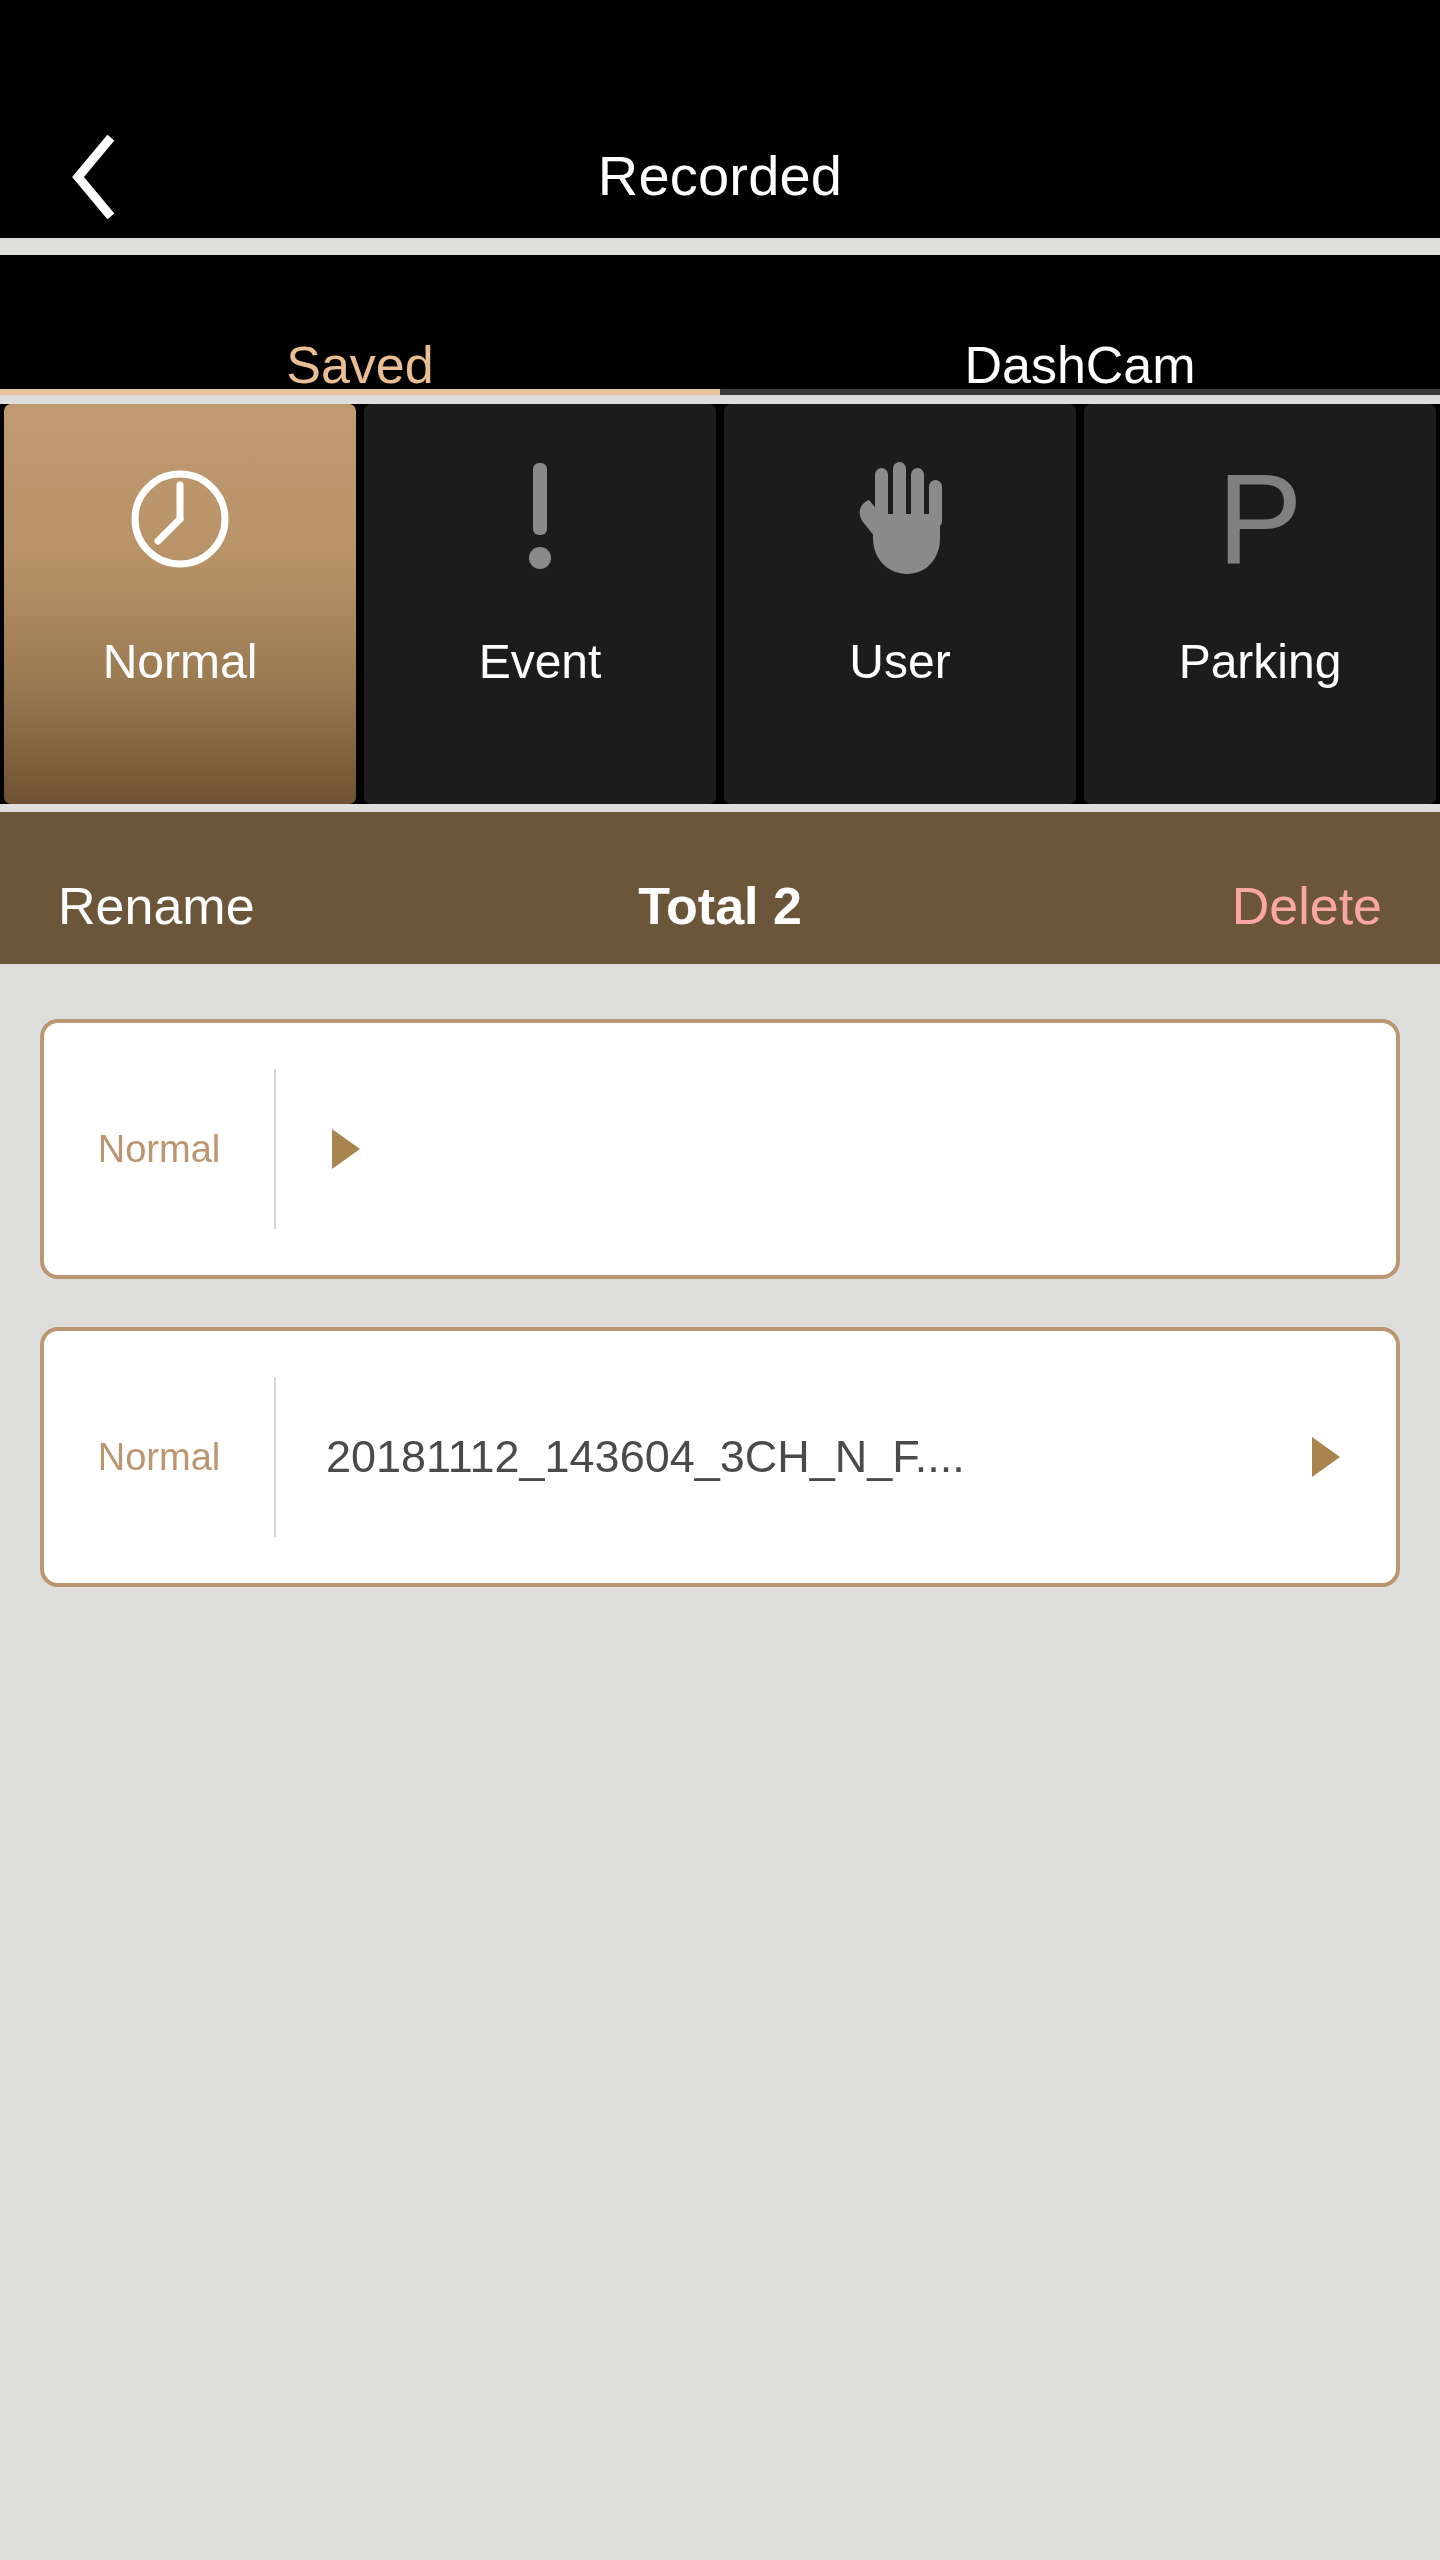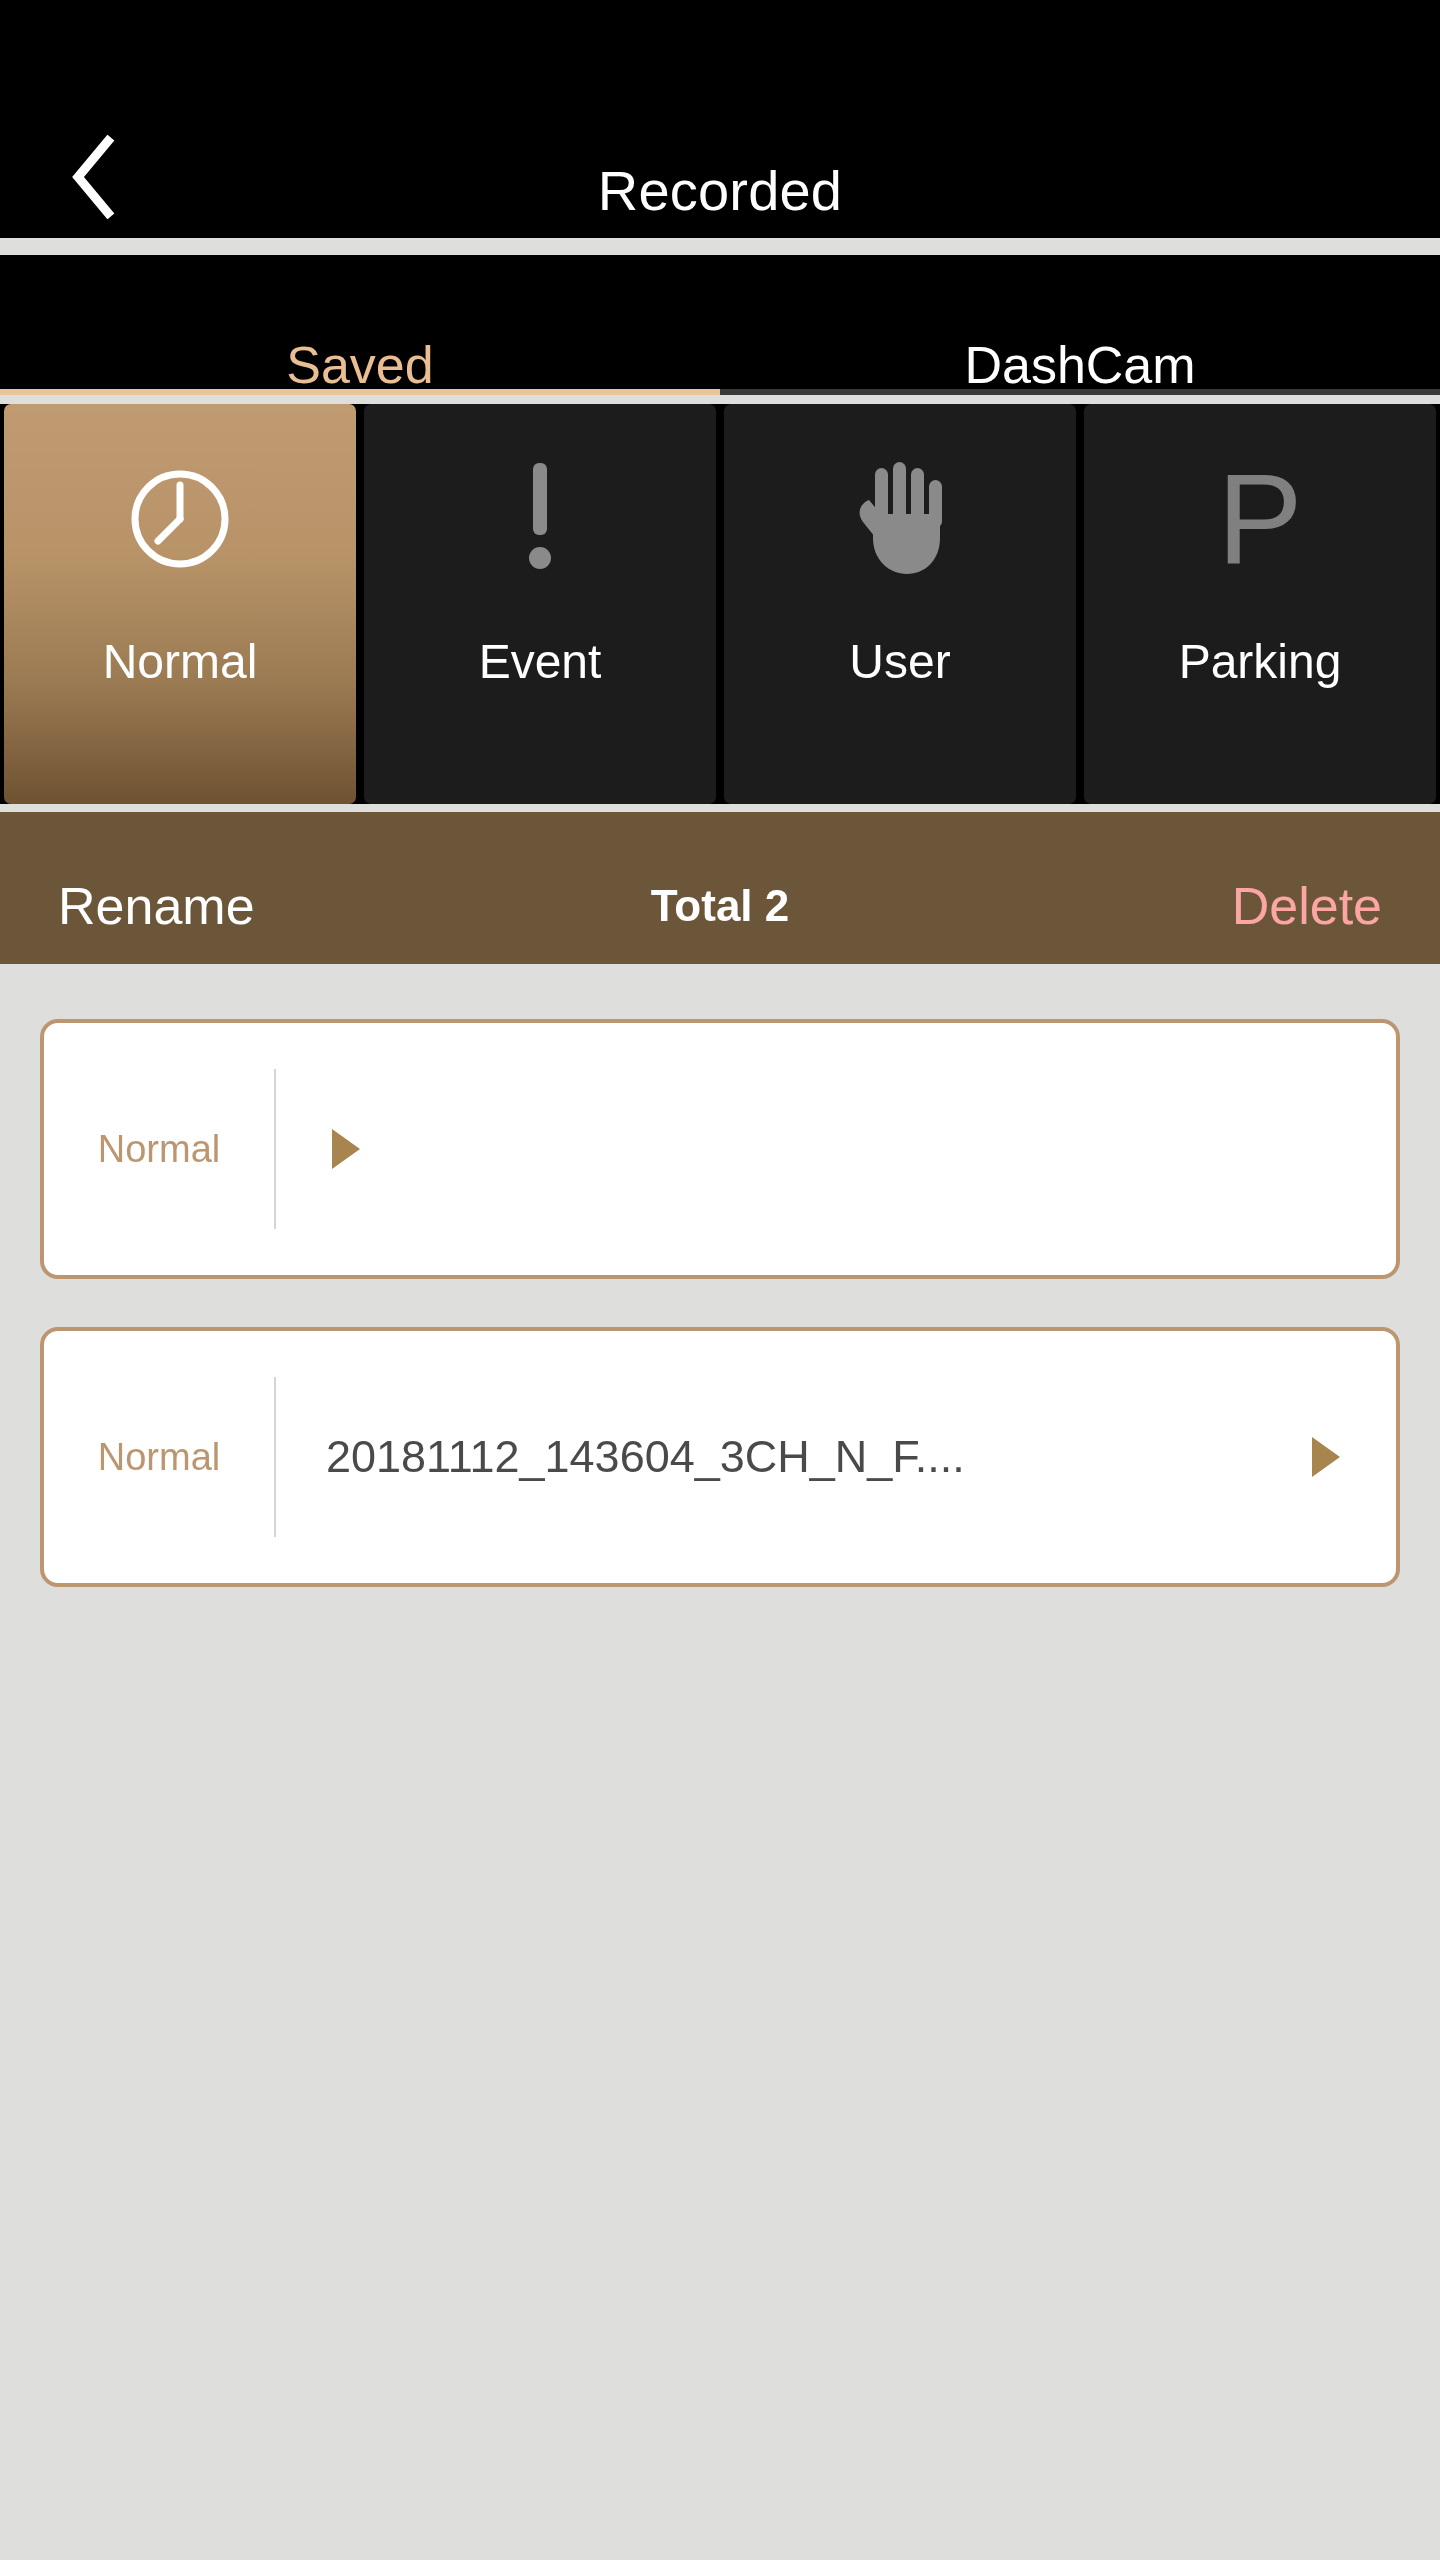--- a/index.html
+++ b/index.html
@@ -20,21 +20,21 @@
     position:absolute; left:48px; top:132px;
     width:90px; height:90px;
     display:flex; align-items:center; justify-content:center;
     cursor:pointer;
   }
   .back-btn svg { display:block; }
   .page-title {
     position:absolute; top:140px; left:0; width:1440px;
     text-align:center;
     color:#FFFFFF; font-size:56px; font-weight:400;
-    letter-spacing:0.2px; line-height:72px;margin-top:15px;
+    letter-spacing:0.2px; line-height:72px;
   }
 
   
   .tabs {
     position:absolute; top:255px; left:0; width:1440px; height:140px;
     display:flex; background:#000;
   }
   .tab {
     flex:1 1 50%; position:relative;
     display:flex; align-items:flex-end; justify-content:center;
@@ -82,21 +82,21 @@
     position:absolute; top:812px; left:0; width:1440px; height:188px;
     background:#6B563A;
     display:flex; align-items:center;
   }
   .action-left {
     position:absolute; left:58px; color:#FFFFFF;
     font-size:52px; line-height:60px; cursor:pointer;
   }
   .action-center {
     width:1440px; text-align:center; color:#FFFFFF;
-    font-size:44px; line-height:60px; font-weight:700;
+    font-size:52px; line-height:60px; font-weight:700;
   }
   .action-right {
     position:absolute; right:58px; color:#fca5a5;
     font-size:52px; line-height:60px; cursor:pointer;
   }
 
   
   .filelist {
     position:absolute; top:964px; left:0; width:1440px;
     padding:55px 40px 0 40px;

